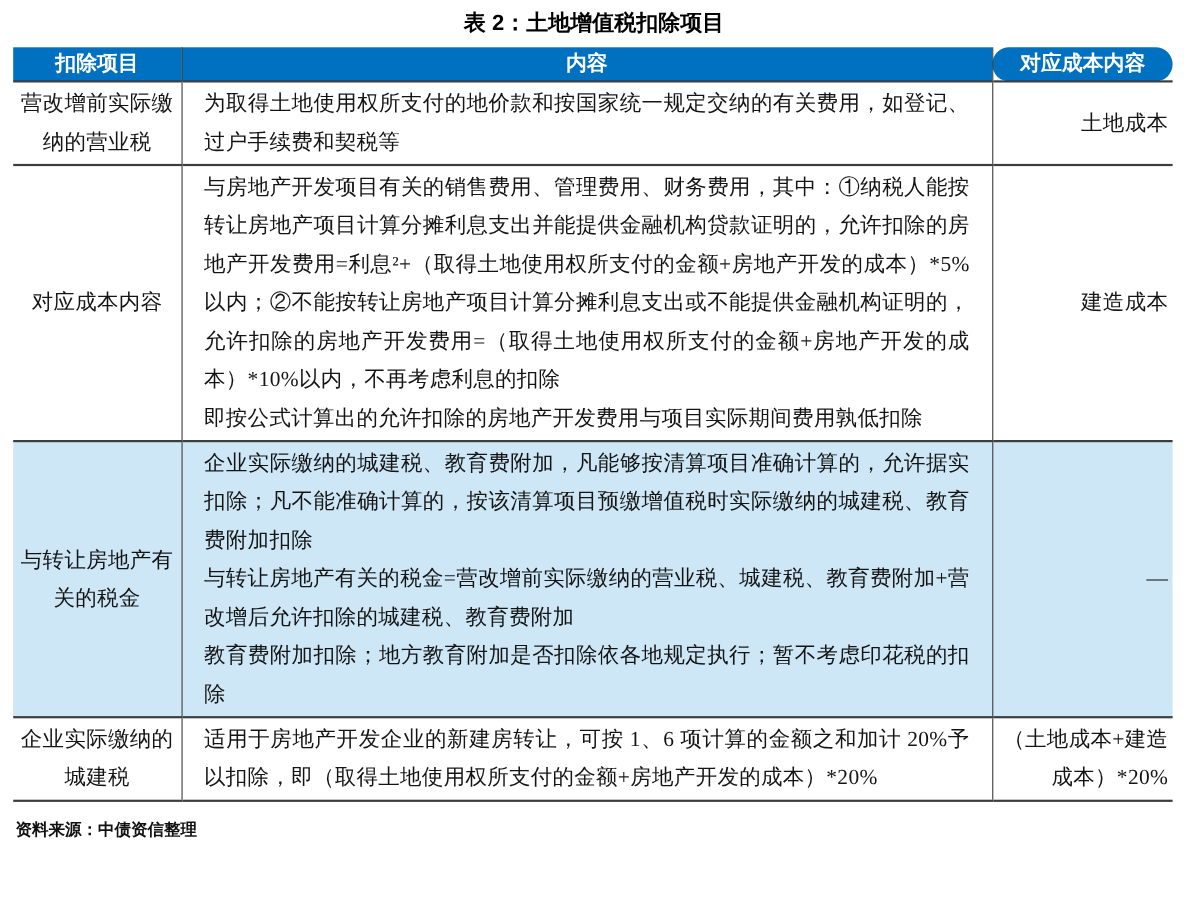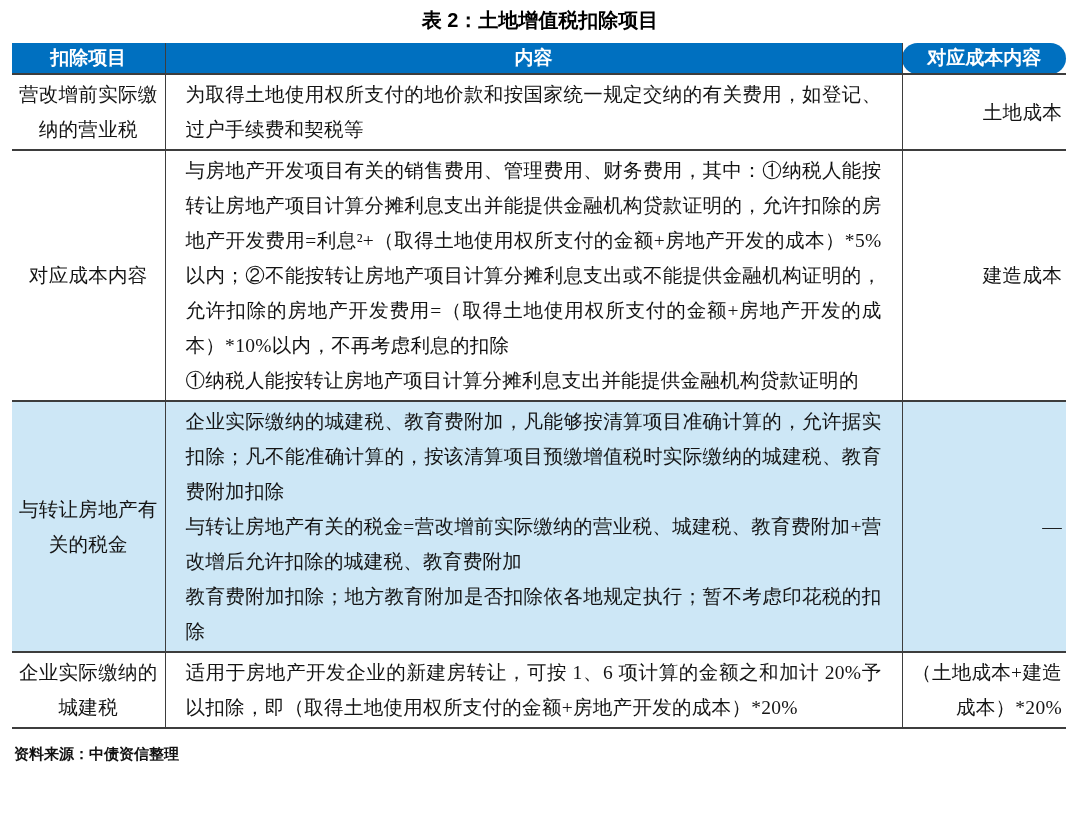--- a/index.html
+++ b/index.html
@@ -100,21 +100,21 @@
           <td class="col-item">营改增前实际缴纳的营业税</td>
           <td class="col-content">
             <div class="para">为取得土地使用权所支付的地价款和按国家统一规定交纳的有关费用，如登记、过户手续费和契税等</div>
           </td>
           <td class="col-cost">土地成本</td>
         </tr>
         <tr>
           <td class="col-item">对应成本内容</td>
           <td class="col-content">
             <div class="para">与房地产开发项目有关的销售费用、管理费用、财务费用，其中：①纳税人能按转让房地产项目计算分摊利息支出并能提供金融机构贷款证明的，允许扣除的房地产开发费用=利息²+（取得土地使用权所支付的金额+房地产开发的成本）*5%以内；②不能按转让房地产项目计算分摊利息支出或不能提供金融机构证明的，允许扣除的房地产开发费用=（取得土地使用权所支付的金额+房地产开发的成本）*10%以内，不再考虑利息的扣除</div>
-            <div class="para">①纳税人能按转让房地产项目计算分摊利息支出并能提供金融机构贷款证明的</div>
+            <div class="para">即按公式计算出的允许扣除的房地产开发费用与项目实际期间费用孰低扣除</div>
           </td>
           <td class="col-cost">建造成本</td>
         </tr>
         <tr class="shaded">
           <td class="col-item">与转让房地产有关的税金</td>
           <td class="col-content">
             <div class="para">企业实际缴纳的城建税、教育费附加，凡能够按清算项目准确计算的，允许据实扣除；凡不能准确计算的，按该清算项目预缴增值税时实际缴纳的城建税、教育费附加扣除</div>
             <div class="para">与转让房地产有关的税金=营改增前实际缴纳的营业税、城建税、教育费附加+营改增后允许扣除的城建税、教育费附加</div>
             <div class="para">教育费附加扣除；地方教育附加是否扣除依各地规定执行；暂不考虑印花税的扣除</div>
           </td>

